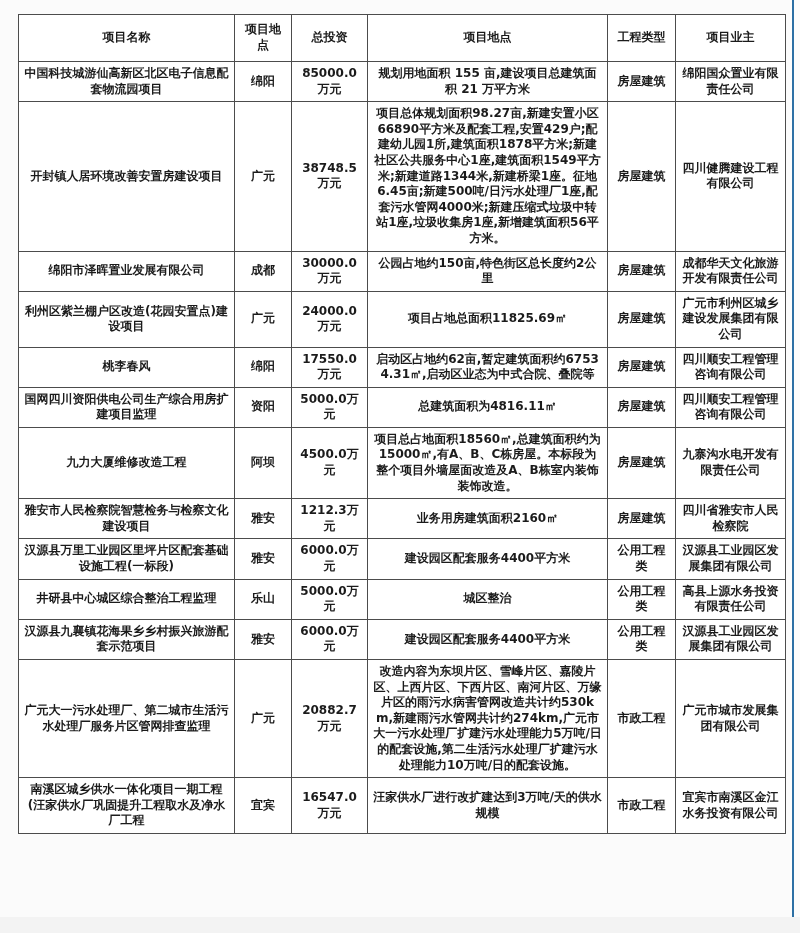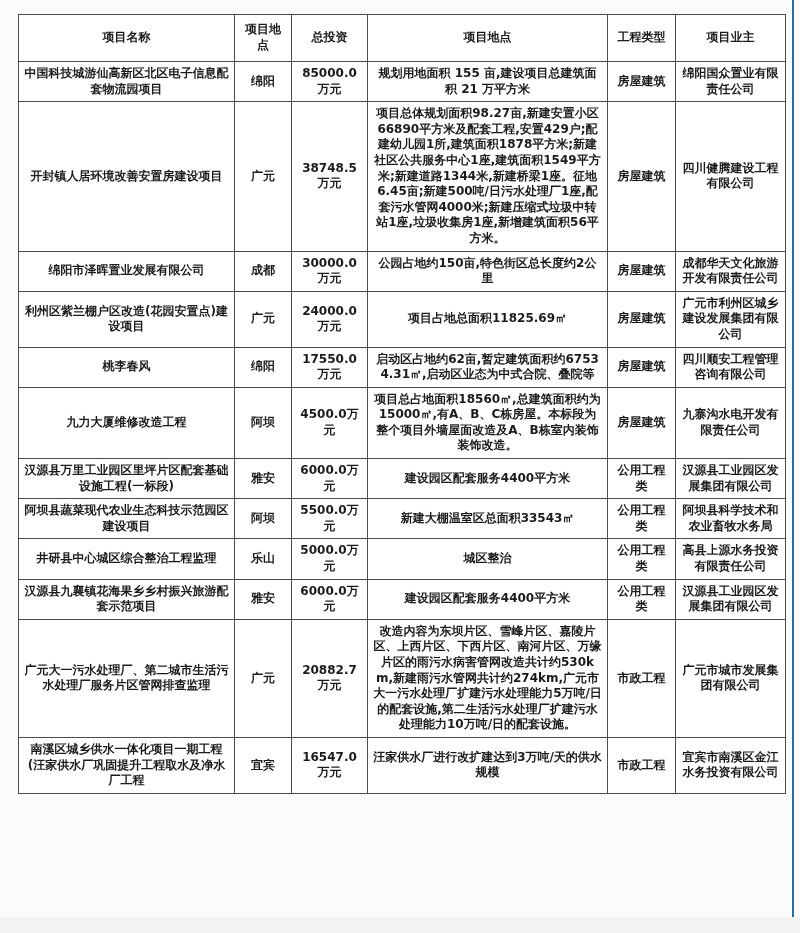--- a/index.html
+++ b/index.html
@@ -117,42 +117,50 @@
   </tr>
         <tr>
     <td>桃李春风</td>
     <td>绵阳</td>
     <td>17550.0万元</td>
     <td class="justify">启动区占地约62亩,暂定建筑面积约67534.31㎡,启动区业态为中式合院、叠院等</td>
     <td>房屋建筑</td>
     <td>四川顺安工程管理咨询有限公司</td>
   </tr>
         <tr>
+    <td>国网四川资阳供电公司生产综合用房扩建项目监理</td>
+    <td>资阳</td>
+    <td>5000.0万元</td>
+    <td>总建筑面积为4816.11㎡</td>
+    <td>房屋建筑</td>
+    <td>四川顺安工程管理咨询有限公司</td>
+  </tr>
+        <tr>
     <td>九力大厦维修改造工程</td>
     <td>阿坝</td>
     <td>4500.0万元</td>
     <td class="justify">项目总占地面积18560㎡,总建筑面积约为15000㎡,有A、B、C栋房屋。本标段为整个项目外墙屋面改造及A、B栋室内装饰装饰改造。</td>
     <td>房屋建筑</td>
     <td>九寨沟水电开发有限责任公司</td>
   </tr>
         <tr>
+    <td>雅安市人民检察院智慧检务与检察文化建设项目</td>
+    <td>雅安</td>
+    <td>1212.3万元</td>
+    <td>业务用房建筑面积2160㎡</td>
+    <td>房屋建筑</td>
+    <td>四川省雅安市人民检察院</td>
+  </tr>
+        <tr>
     <td>汉源县万里工业园区里坪片区配套基础设施工程(一标段)</td>
     <td>雅安</td>
     <td>6000.0万元</td>
     <td>建设园区配套服务4400平方米</td>
     <td>公用工程类</td>
     <td>汉源县工业园区发展集团有限公司</td>
-  </tr>
-        <tr>
-    <td>阿坝县蔬菜现代农业生态科技示范园区建设项目</td>
-    <td>阿坝</td>
-    <td>5500.0万元</td>
-    <td>新建大棚温室区总面积33543㎡</td>
-    <td>公用工程类</td>
-    <td>阿坝县科学技术和农业畜牧水务局</td>
   </tr>
         <tr>
     <td>井研县中心城区综合整治工程监理</td>
     <td>乐山</td>
     <td>5000.0万元</td>
     <td>城区整治</td>
     <td>公用工程类</td>
     <td>高县上源水务投资有限责任公司</td>
   </tr>
         <tr>

